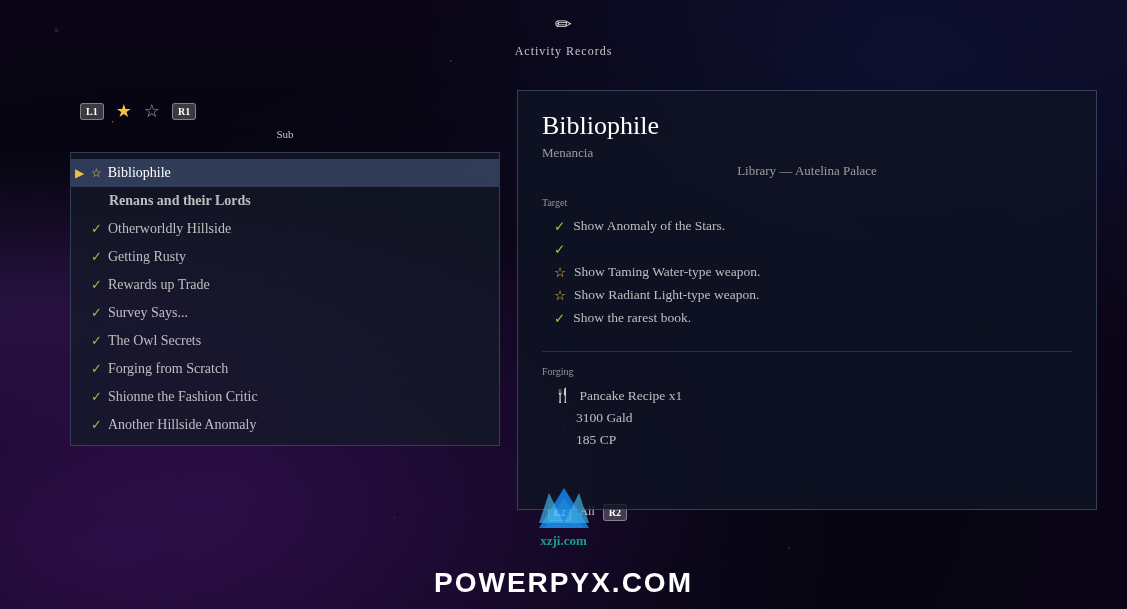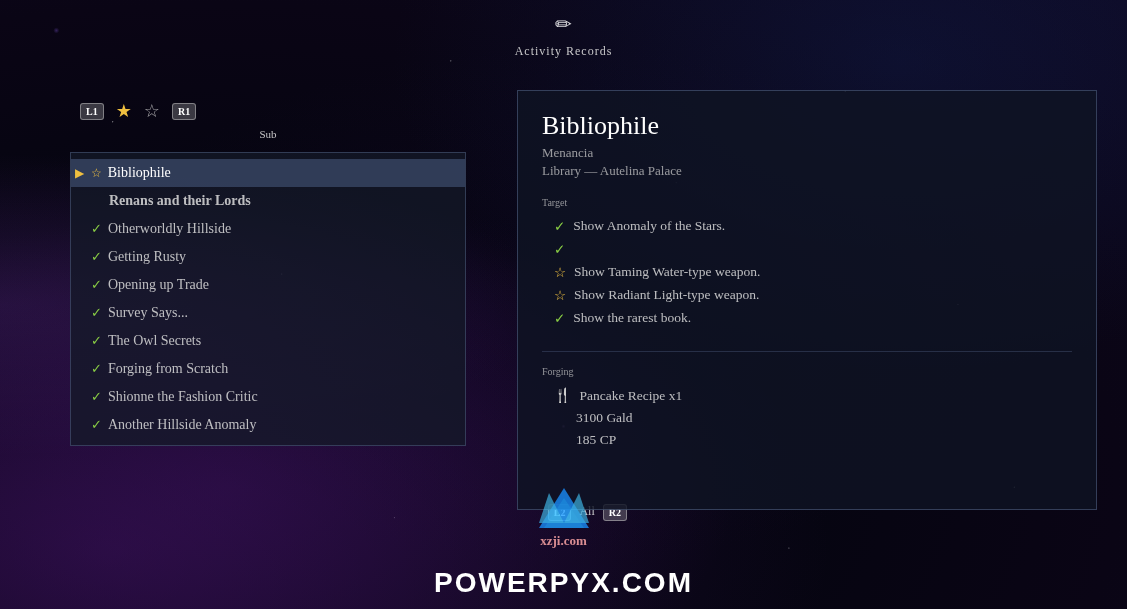--- a/index.html
+++ b/index.html
@@ -83,21 +83,21 @@
       font-size: 12px;
       color: rgba(220,220,220,0.9);
       letter-spacing: 1px;
     }
 
     
     .left-panel {
       position: absolute;
       top: 100px;
       left: 70px;
-      width: 396px;
+      width: 430px;
     }
 
     
     .nav-bar {
       display: flex;
       align-items: center;
       gap: 12px;
       margin-bottom: 14px;
       padding-left: 10px;
     }
@@ -234,20 +234,21 @@
     .quest-location-1 {
       font-size: 13px;
       color: rgba(200,200,200,0.75);
       margin-bottom: 2px;
     }
 
     .quest-location-2 {
       font-size: 13px;
       color: rgba(200,200,200,0.75);
       margin-bottom: 18px;
+      text-align: center;
     }
 
     .section-label {
       font-size: 10px;
       color: rgba(200,200,200,0.7);
       margin-bottom: 10px;
     }
 
     .target-list {
       list-style: none;
@@ -321,21 +322,21 @@
       z-index: 10;
     }
 
     .xzji-logo {
       width: 60px;
       height: 50px;
     }
 
     .xzji-text {
       font-size: 13px;
-      color: #fca5a5;
+      color: #14b8a6;
       font-weight: bold;
     }
   </style>
 </head>
 <body>
 
 <div class="bg"></div>
 <div class="bg-stars"></div>
 <div class="nebula"></div>
 
@@ -374,21 +375,21 @@
         <span class="quest-name">Otherworldly Hillside</span>
       </div>
 
       <div class="quest-item">
         <span class="check-icon">✓</span>
         <span class="quest-name">Getting Rusty</span>
       </div>
 
       <div class="quest-item">
         <span class="check-icon">✓</span>
-        <span class="quest-name">Opening up Trade</span>
+        <span class="quest-name">Rewards up Trade</span>
       </div>
 
       <div class="quest-item">
         <span class="check-icon">✓</span>
         <span class="quest-name">Survey Says...</span>
       </div>
 
       <div class="quest-item">
         <span class="check-icon">✓</span>
         <span class="quest-name">The Owl Secrets</span>

